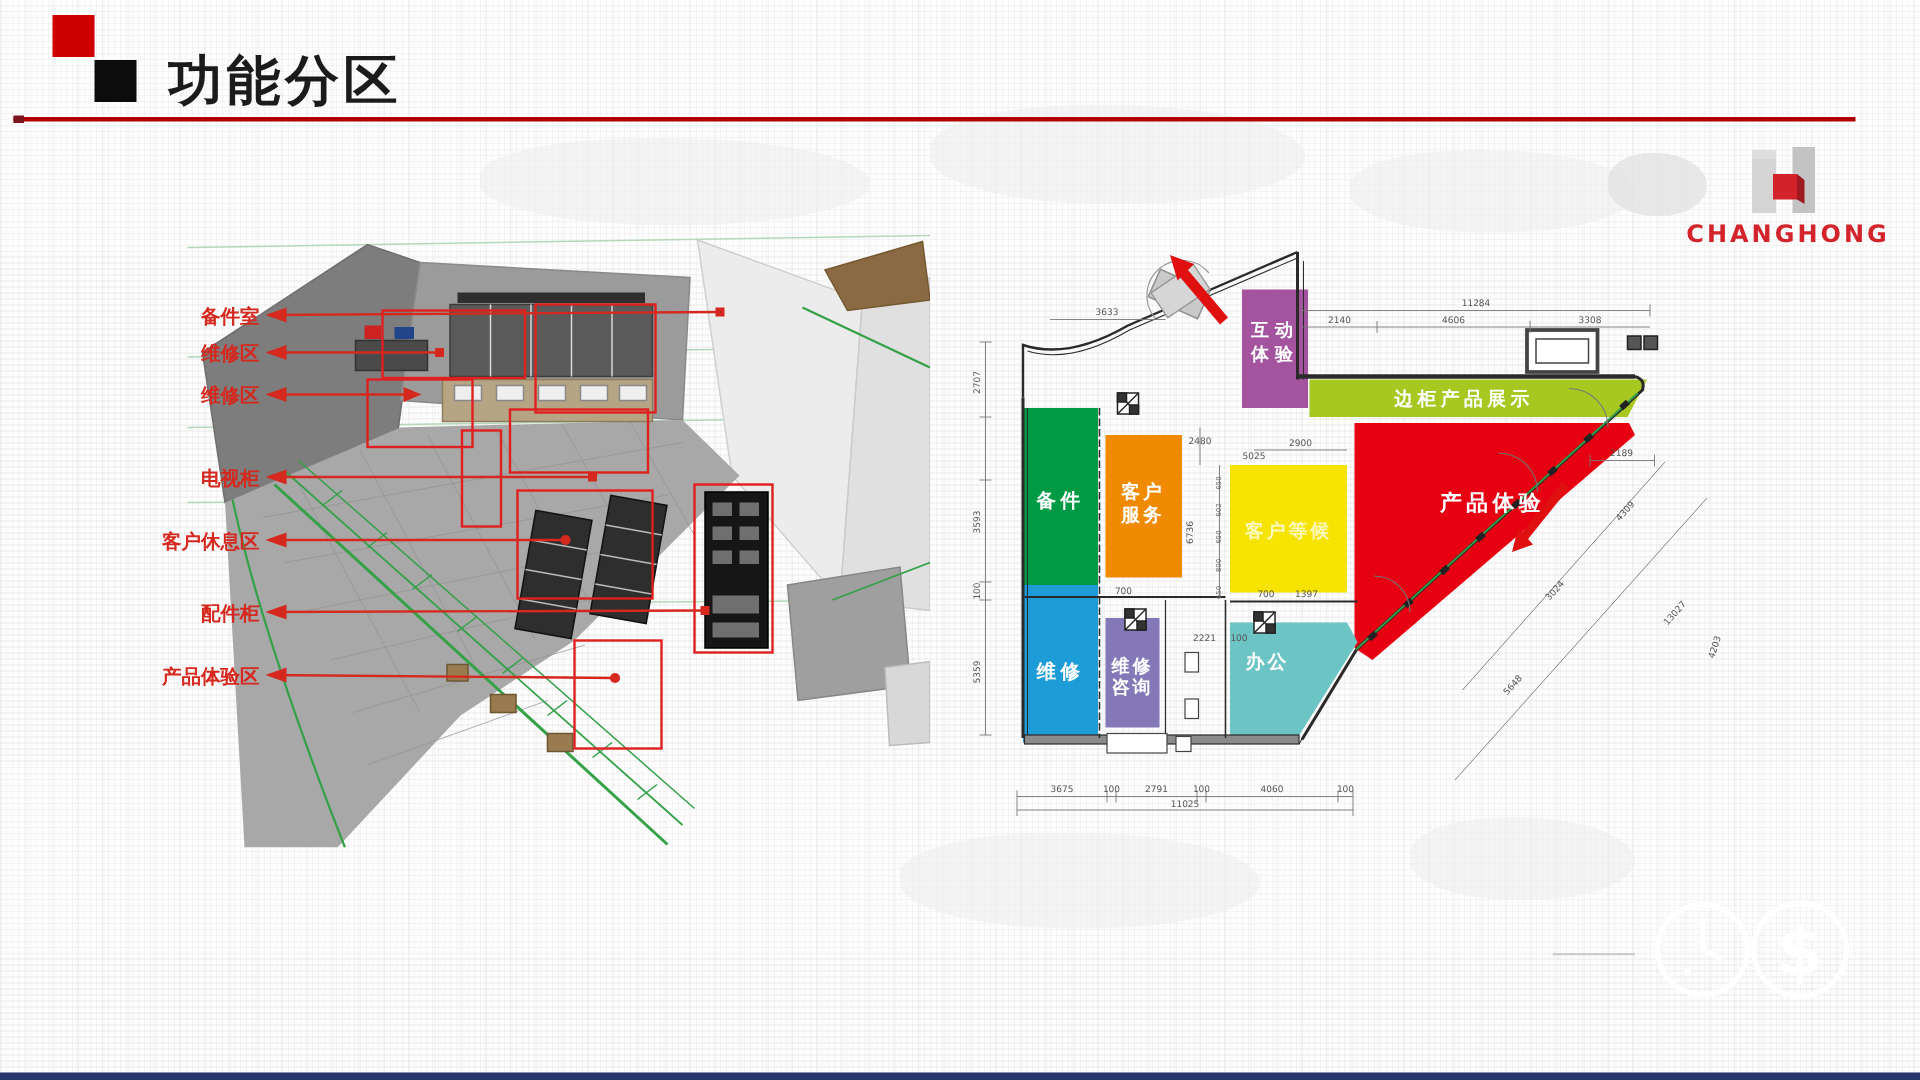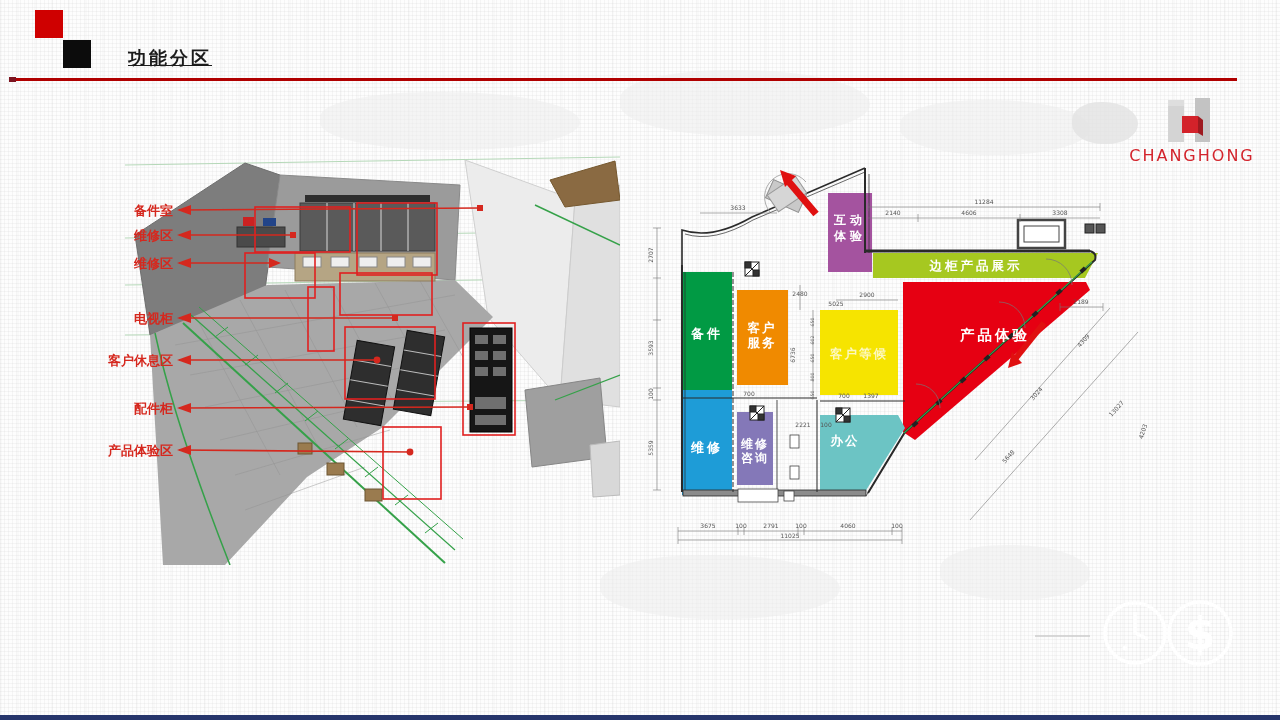--- a/index.html
+++ b/index.html
@@ -9,26 +9,26 @@
   .slide::before{content:"";position:absolute;inset:0;
     background:
       repeating-linear-gradient(0deg, rgba(170,170,170,0.10) 0 1px, transparent 1px 4px),
       repeating-linear-gradient(90deg, rgba(170,170,170,0.10) 0 1px, transparent 1px 4px),
       repeating-linear-gradient(90deg, rgba(200,200,200,0.08) 0 2px, transparent 2px 17px);
     pointer-events:none;}
   .blob{position:absolute;background:#ededed;border-radius:45% 55% 50% 50%;opacity:.55;}
   .blob.dk{background:#e2e2e2;opacity:.8;}
   .sq-red{position:absolute;left:35px;top:10px;width:28px;height:28px;background:#cf0000;}
   .sq-black{position:absolute;left:63px;top:40px;width:28px;height:28px;background:#0c0c0c;}
-  .title{position:absolute;left:112px;top:30px;margin:16px;font-size:18px;font-weight:700;
-    color:#1b1b1b;letter-spacing:3px;text-decoration:underline;}
+  .title{position:absolute;left:112px;top:30px;margin:0;font-size:36px;font-weight:700;
+    color:#1b1b1b;letter-spacing:3px;}
   .red-line{position:absolute;left:9px;top:78px;width:1228px;height:3px;background:#b00000;}
   .red-line::before{content:"";position:absolute;left:0;top:-1px;width:7px;height:5px;background:#7c1420;}
   .brand-text{position:absolute;left:1122px;top:146px;width:140px;text-align:center;
-    color:#d3242c;font-weight:400;font-size:16px;letter-spacing:2px;}
+    color:#d3242c;font-weight:700;font-size:16px;letter-spacing:2px;}
   .panel{position:absolute;}
   .bottom-bar{position:absolute;left:0;bottom:0;width:1280px;height:5px;background:#26356b;}
   svg text{user-select:none;}
   .lbl3d{font-size:13px;font-weight:700;fill:#d5281e;}
   .zlab{font-weight:700;fill:#ffffff;}
   .dim{font-size:6px;fill:#555;}
   .dimxs{font-size:4.6px;fill:#666;}
 </style>
 </head>
 <body>

